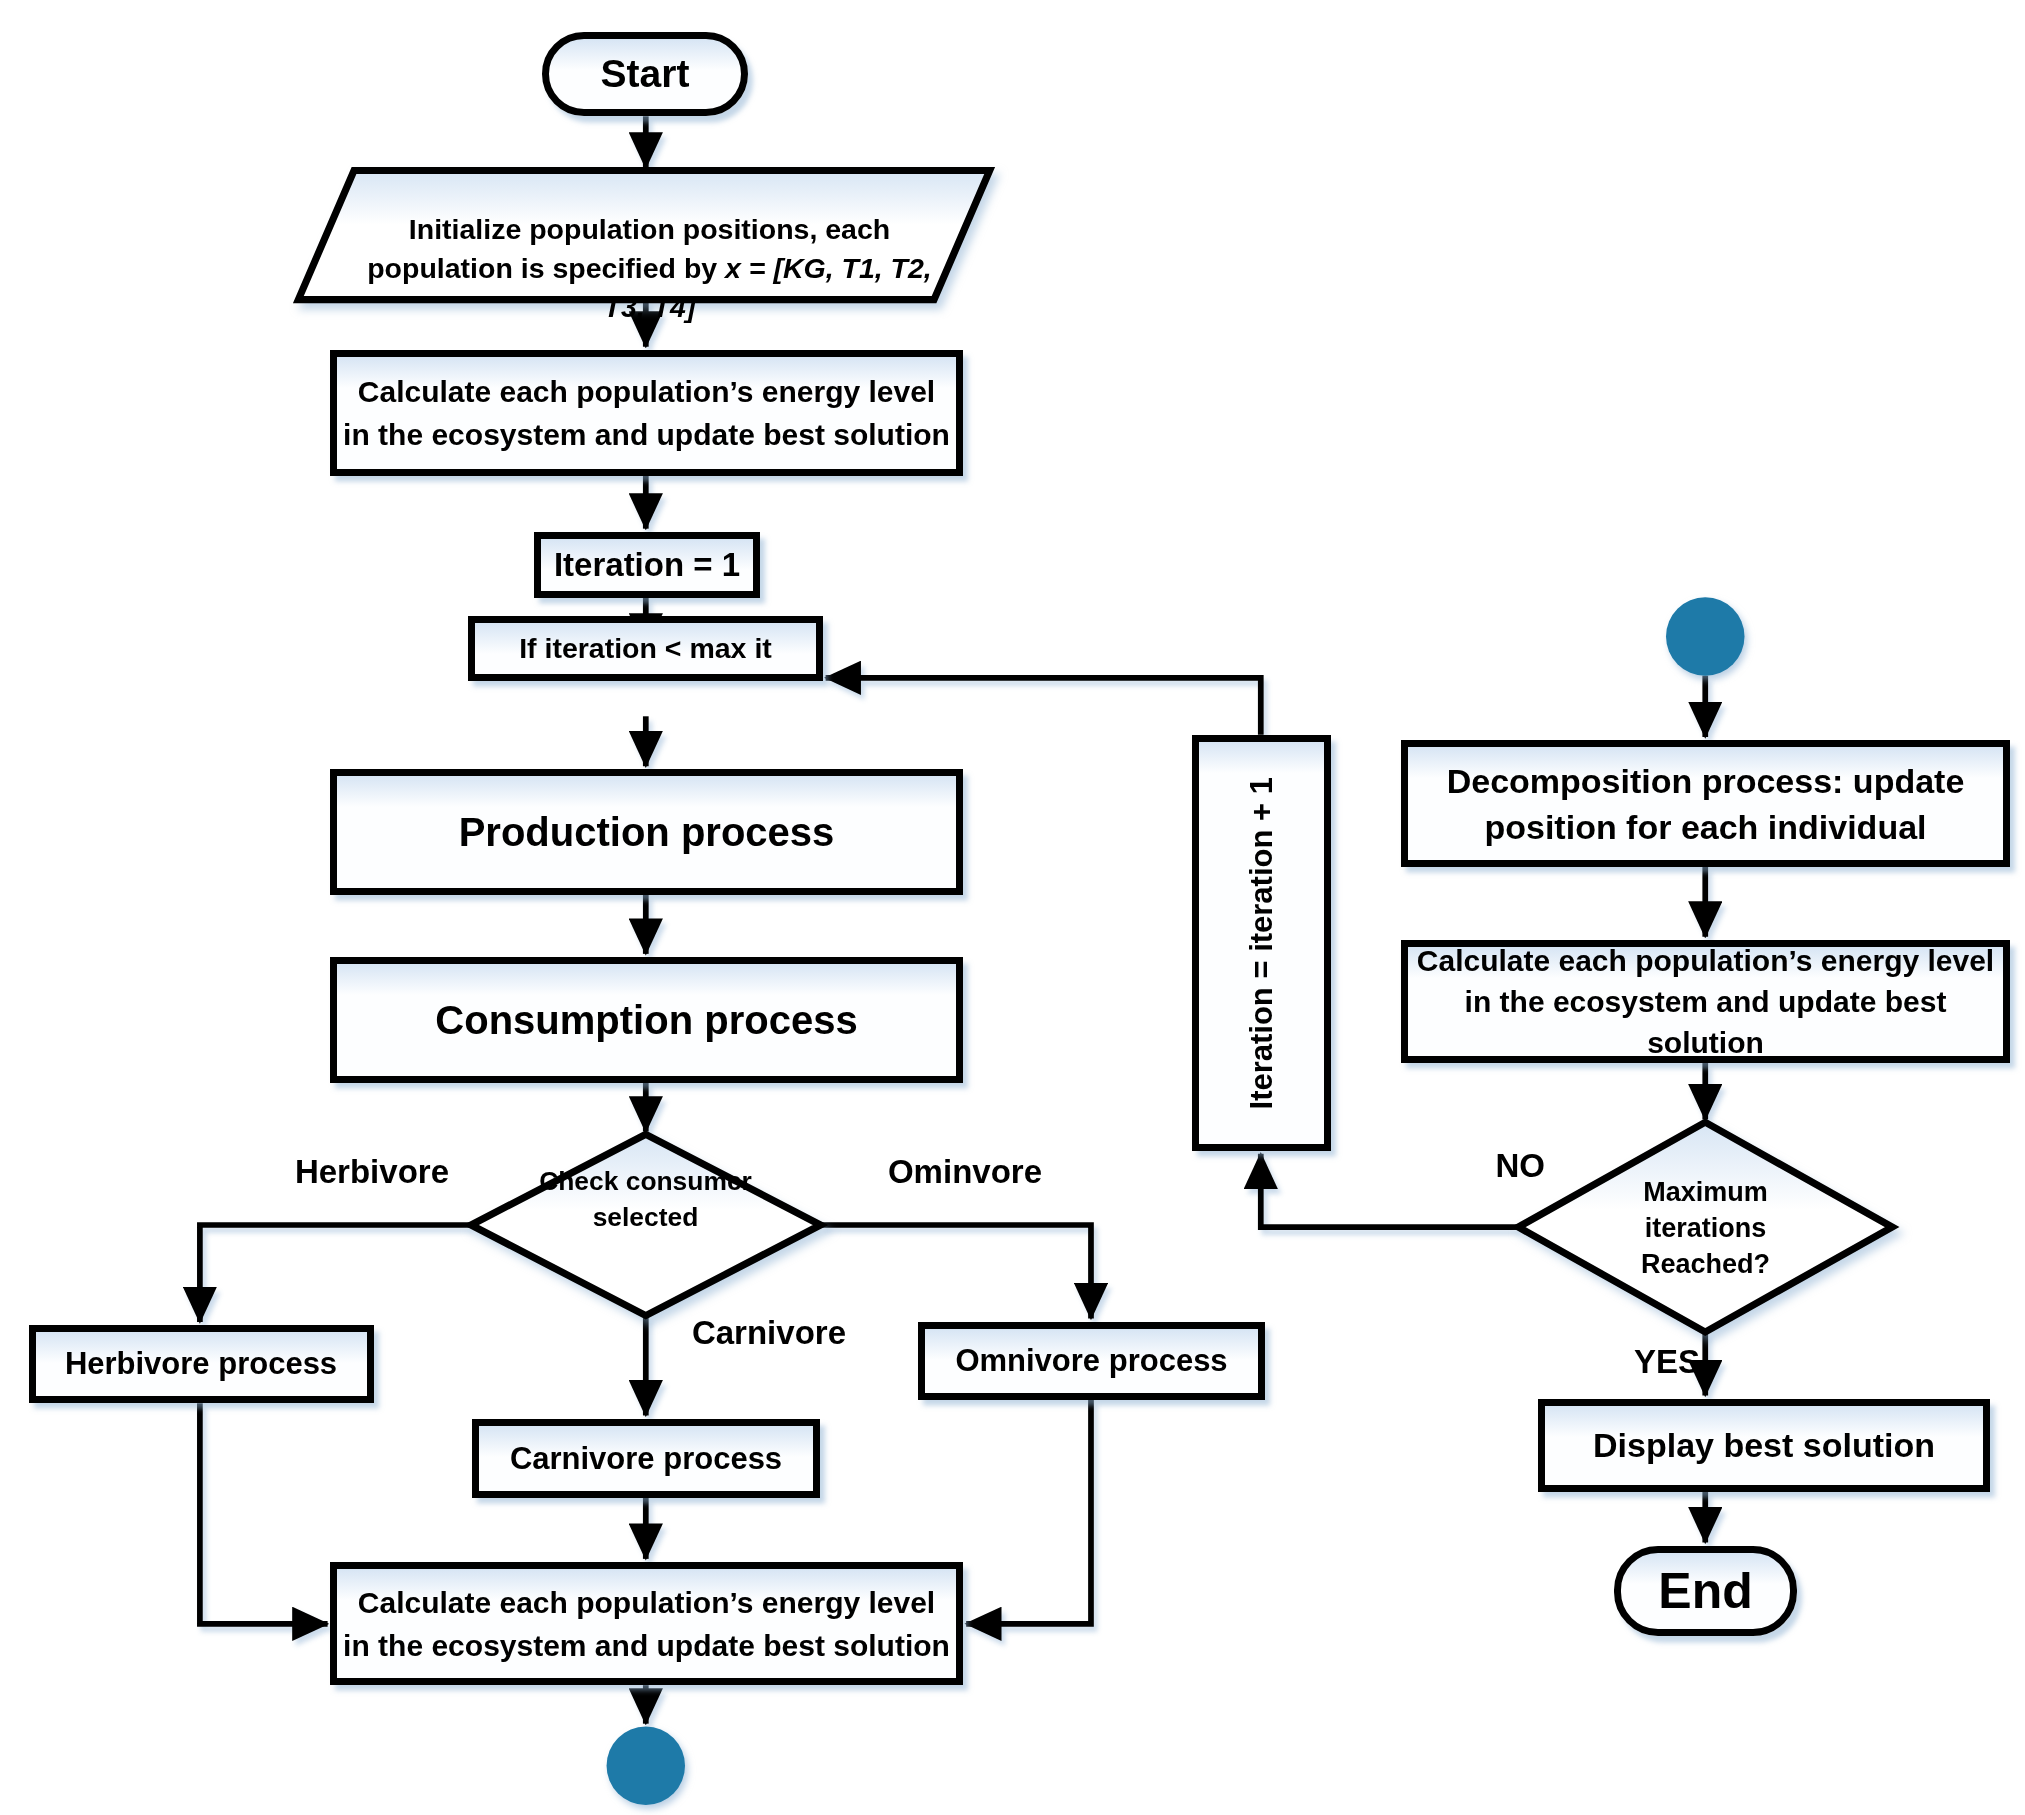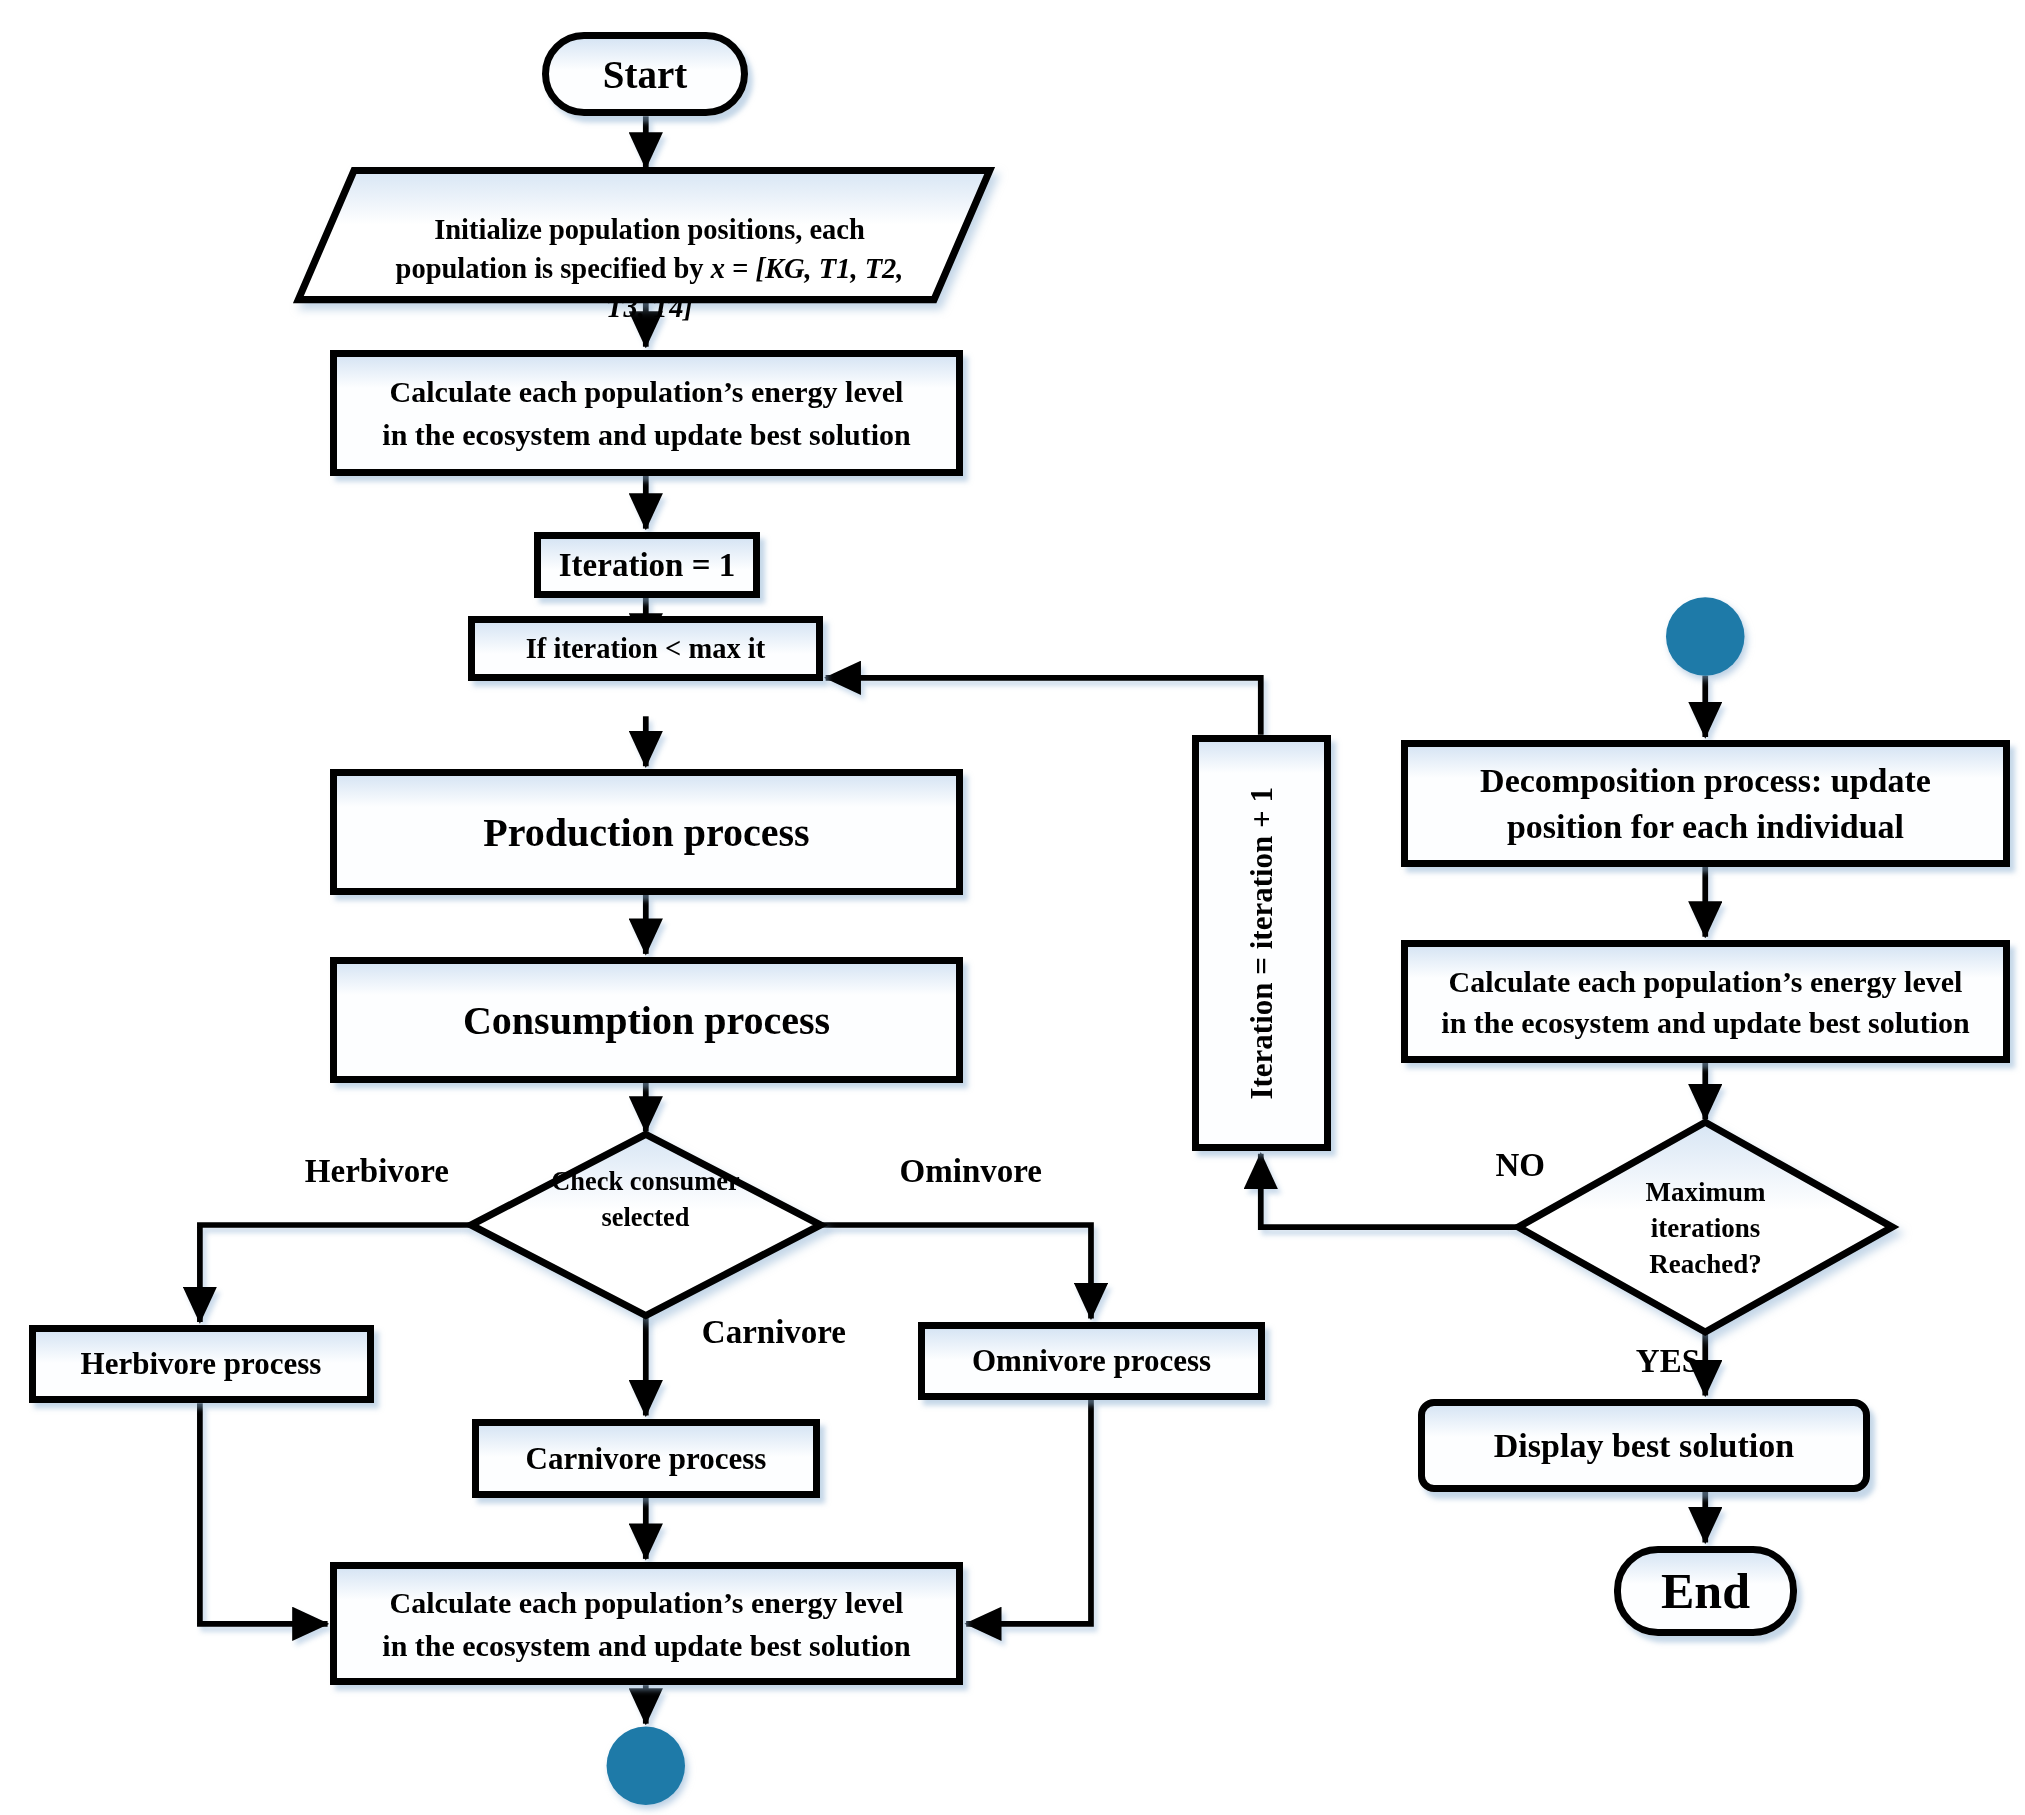--- a/index.html
+++ b/index.html
@@ -1,17 +1,17 @@
 <!DOCTYPE html>
 <html style="font-size:11.4px"><head>
 <meta charset="utf-8">
 <style>
   html,body{margin:0;padding:0;background:#fff;}
   .canvas{position:relative;width:2025px;height:1815px;background:#ffffff;overflow:hidden;
-          font-family:Liberation Serif, serif;color:#000;}
+          font-family:Liberation Sans, sans-serif;color:#000;}
   .canvas *{box-sizing:border-box;}
   svg.wires{position:absolute;left:0;top:0;z-index:1;}
   .node{position:absolute;z-index:2;display:flex;align-items:center;justify-content:center;
         text-align:center;font-weight:bold;border:7.1px solid #000;
         background:linear-gradient(180deg,#d7e5f4 0px,#fdfeff 31px);
         box-shadow:5px 6.4px 5px rgba(140,175,210,.5);}
   .terminal{border-radius:44px;}
   .overlay{position:absolute;z-index:3;display:flex;flex-direction:column;align-items:center;
            justify-content:center;text-align:center;font-weight:bold;background:transparent;
            pointer-events:none;}
@@ -150,21 +150,21 @@
 
   <div class="overlay" style="left:1563px;top:1136px;width:285px;height:183px;font-size:27px;line-height:36px;">
     <span>Maximum</span>
     <span>iterations</span>
     <span>Reached?</span>
   </div>
 
   <div class="edge-label" style="left:1395px;top:1147px;width:150px;font-size:33px;">NO</div>
   <div class="edge-label" style="left:1547px;top:1343px;width:153px;font-size:33px;">YES</div>
 
-  <div class="node" style="left:1418px;top:1399px;width:452px;height:93px;font-size:34px;border-radius:16px;">
+  <div class="node" style="left:1538px;top:1399px;width:452px;height:93px;font-size:34px;">
     <span>Display best solution</span>
   </div>
 
   <div class="node terminal" style="left:1614px;top:1546px;width:183px;height:90px;font-size:50px;">
     <span>End</span>
   </div>
 
 </div>
 
 

